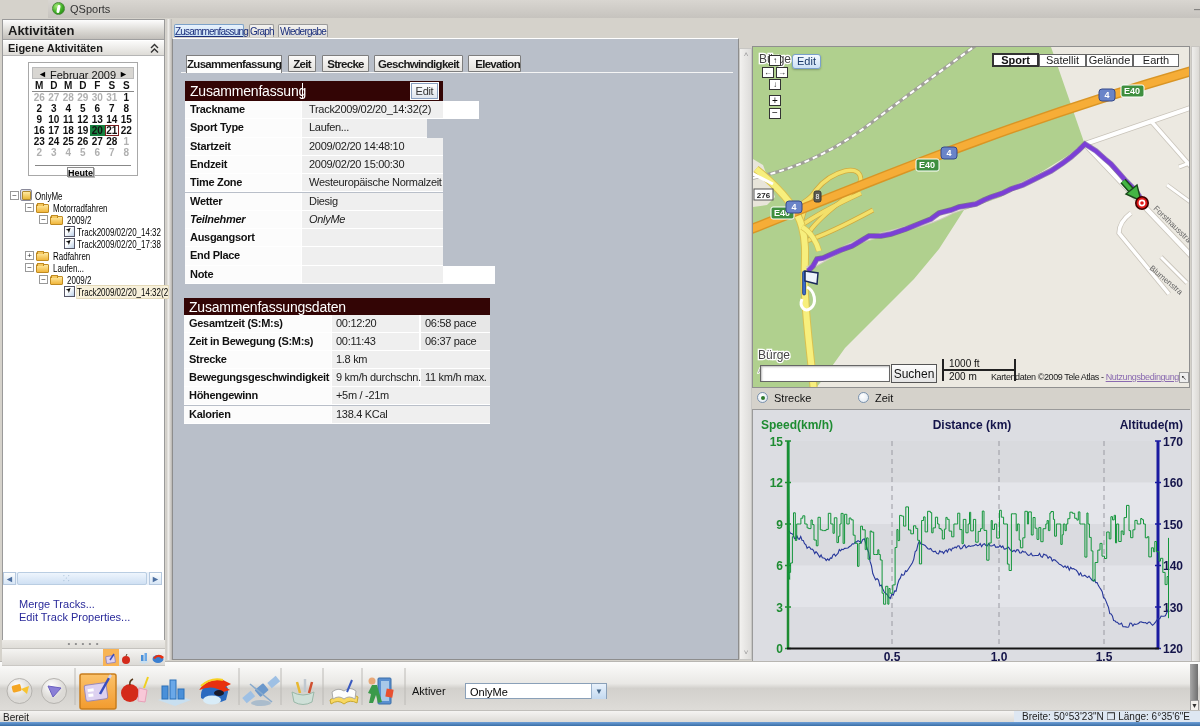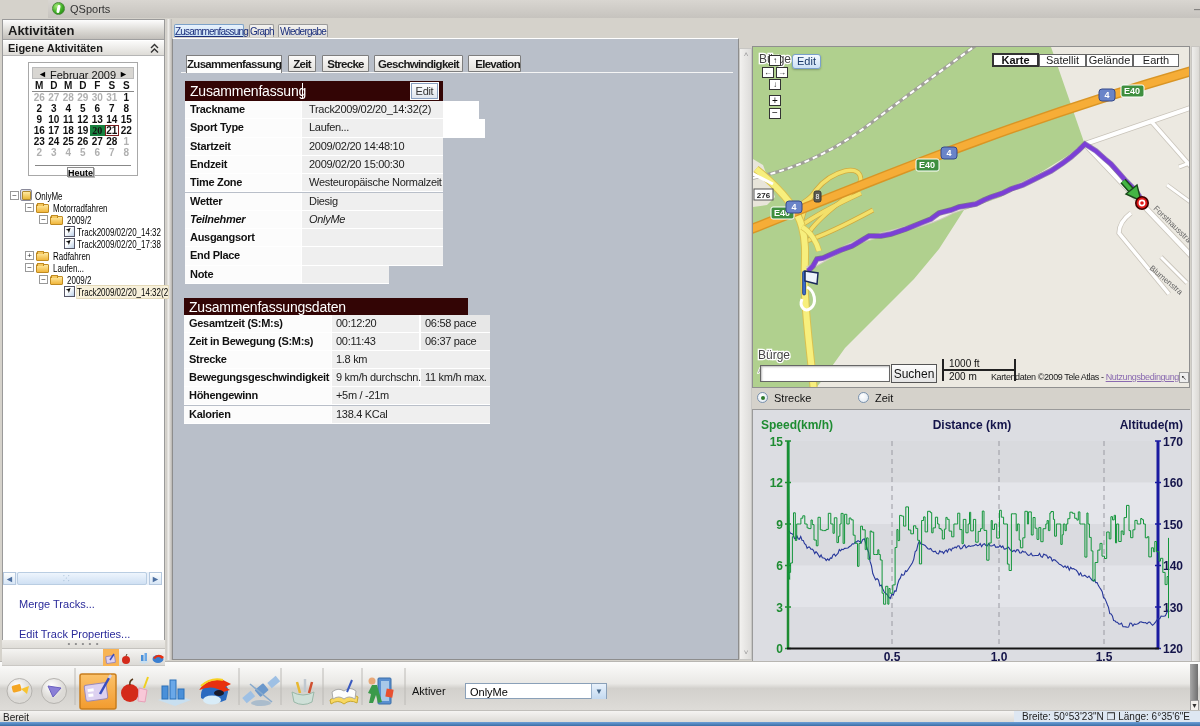--- a/index.html
+++ b/index.html
@@ -22,21 +22,21 @@
 #lp-sub .chev { position:absolute; right:5px; top:1px; font-size:10px; color:#333; letter-spacing:-1px;}
 
 
 #cal { left:28px; top:62px; width:110px; height:114px; border:1px solid #a8a8a8; background:#fff; font-size:11px;}
 #cal-head { position:absolute; left:3px; top:4px; width:102px; height:12px; background:#d8d6d2; border:1px solid #bbb; text-align:center; font-size:11px; color:#111; padding-top:1px;}
 #cal-head .arr { position:absolute; top:1px; font-size:9px; color:#000;}
 #cal table { position:absolute; left:3px; top:17px; border-collapse:collapse; }
 #cal td, #cal th { width:14.5px; height:10.2px; text-align:center; font-size:10px; padding:0; font-weight:bold; color:#111;}
 #cal th { border-bottom:1px solid #888; font-weight:bold;}
 #cal td.gray { color:#b0b0b0; }
-#cal td.sel { background:#15803d;font-family:Liberation Serif, serif; }
+#cal td.sel { background:#15803d; }
 #cal td.today { outline:1px solid #7a2020; outline-offset:-1px;}
 #cal .bline { position:absolute; left:6px; right:6px; top:102px; border-top:1px solid #888;}
 #heute { position:absolute; left:38px; top:104px; width:27px; height:10px; background:linear-gradient(#fefefe,#dcdcdc); border:1px solid #8a8a8a; box-shadow:1px 1px 0 #bbb; font-size:9px; font-weight:bold; text-align:center; padding-top:0px;}
 
 
 #tree { left:3px; top:160px; width:159px; height:410px; font-size:10.5px; color:#000;}
 .trow { position:absolute; height:12px; white-space:nowrap;}
 .exp { position:absolute; width:9px; height:9px; border:1px solid #999; background:#fff; font-size:8px; line-height:7px; text-align:center; color:#333;}
 .folder { position:absolute; width:13px; height:9px; background:linear-gradient(#ffe9a0,#f0b63c); border:1px solid #c08a20; border-radius:1px;}
 .folder:before { content:""; position:absolute; left:0; top:-2px; width:5px; height:2px; background:#f5c85e; border-top:1px solid #c08a20; border-left:1px solid #c08a20; border-right:1px solid #c08a20; border-radius:1px 1px 0 0;}
@@ -238,21 +238,21 @@
 
 <div id="lp-hsb" class="abs">
   <div class="sbtn" style="left:0;">◄</div>
   <div class="sbtn" style="right:0;">►</div>
   <div class="thumb"></div>
   <div class="grip">⁙</div>
 </div>
 <div id="lp-links" class="abs">
   <div style="top:11px;">Merge Tracks...</div>
   <div style="top:25px;margin-top:36px;">Track entfernen</div>
-  <div style="top:41px;">Edit Track Properties...</div>
+  <div style="top:24px;">Edit Track Properties...</div>
 </div>
 <div id="lp-grip" class="abs">• • • • •</div>
 <div id="lp-strip" class="abs">
   <div style="position:absolute;left:101px;top:0;width:16px;height:17px;background:#f8b455;"></div>
   <svg width="163" height="18" style="position:absolute;left:0;top:0;">
     <rect x="104" y="7" width="9" height="7" rx="1" fill="#ddd1f0" stroke="#9a8ab8" transform="rotate(-8 108 10)"></rect>
     <line x1="112" y1="5" x2="108" y2="11" stroke="#3a4ec0" stroke-width="1.5"></line>
     <circle cx="124" cy="11" r="4" fill="#d42a1a"></circle>
       <line x1="124" y1="7" x2="125" y2="5" stroke="#5a3a1a"></line>
     <polygon points="137,13 142,11 147,13 142,15" fill="#c8dff0"></polygon>
@@ -279,21 +279,21 @@
   </div>
   <div id="subtab-underline"></div>
   <div id="table1" class="dtable" style="left:12px; top:42px; width:258px;">
     <div class="thead" style="width:258px; height:20px;">Zusammenfassung</div>
     <div style="position:absolute; left:117px; top:2px; width:1px; height:16px; background:#fff;"></div>
     <div id="editbtn" style="left:226px; top:2px;">Edit</div>
     <div class="trowd" style="left:0; top:20.0px; width:294px; height:18.3px;">
         <div class="lcell" style="left:0; top:0; width:116px; height:17.3px;">Trackname</div>
         <div class="vcell" style="left:117px; top:0; width:141px; height:17.3px;">Track2009/02/20_14:32(2)</div>
       </div>
-    <div class="trowd" style="left:0; top:38.3px; width:300px; height:18.3px;">
+    <div class="trowd" style="left:0; top:38.3px; width:242px; height:18.3px;">
         <div class="lcell" style="left:0; top:0; width:116px; height:17.3px;">Sport Type</div>
         <div class="vcell" style="left:117px; top:0; width:141px; height:17.3px;">Laufen...</div>
       </div>
     <div class="trowd" style="left:0; top:56.6px; width:258px; height:18.3px;">
         <div class="lcell" style="left:0; top:0; width:116px; height:17.3px;">Startzeit</div>
         <div class="vcell" style="left:117px; top:0; width:141px; height:17.3px;">2009/02/20 14:48:10</div>
       </div>
     <div class="trowd" style="left:0; top:74.9px; width:258px; height:18.3px;">
         <div class="lcell" style="left:0; top:0; width:116px; height:17.3px;">Endzeit</div>
         <div class="vcell" style="left:117px; top:0; width:141px; height:17.3px;">2009/02/20 15:00:30</div>
@@ -311,27 +311,27 @@
         <div class="vcell" style="left:117px; top:0; width:141px; height:17.3px;">OnlyMe</div>
       </div>
     <div class="trowd" style="left:0; top:148.1px; width:258px; height:18.3px;">
         <div class="lcell" style="left:0; top:0; width:116px; height:17.3px;">Ausgangsort</div>
         <div class="vcell" style="left:117px; top:0; width:141px; height:17.3px;"></div>
       </div>
     <div class="trowd" style="left:0; top:166.4px; width:258px; height:18.3px;">
         <div class="lcell" style="left:0; top:0; width:116px; height:17.3px;">End Place</div>
         <div class="vcell" style="left:117px; top:0; width:141px; height:17.3px;"></div>
       </div>
-    <div class="trowd" style="left:0; top:184.7px; width:204px; height:18.3px;">
+    <div class="trowd" style="left:0; top:184.7px; width:310px; height:18.3px;">
         <div class="lcell" style="left:0; top:0; width:116px; height:17.3px;">Note</div>
         <div class="vcell" style="left:117px; top:0; width:141px; height:17.3px;"></div>
       </div>
   </div>
   <div id="table2" class="dtable" style="left:11px; top:259px; width:306px;">
-    <div class="thead" style="width:284px; height:17px; font-size:14px; padding-top:1px;">Zusammenfassungsdaten</div>
+    <div class="thead" style="width:306px; height:17px; font-size:14px; padding-top:1px;">Zusammenfassungsdaten</div>
     <div class="trowd" style="left:0; top:17.0px; width:306px; height:18.1px;">
         <div class="lcell" style="left:0; top:0; width:147px; height:17.1px;">Gesamtzeit (S:M:s)</div>
         <div class="vcell" style="left:148px; top:0; width:87px; height:17.1px;">00:12:20</div>
         <div class="vcell" style="left:237px; top:0; width:69px; height:17.1px; background:#e7e7e7; padding-left:4px;">06:58 pace</div>
       </div>
     <div class="trowd" style="left:0; top:35.1px; width:306px; height:18.1px;">
         <div class="lcell" style="left:0; top:0; width:147px; height:17.1px;">Zeit in Bewegung (S:M:s)</div>
         <div class="vcell" style="left:148px; top:0; width:87px; height:17.1px;">00:11:43</div>
         <div class="vcell" style="left:237px; top:0; width:69px; height:17.1px; background:#e7e7e7; padding-left:4px;">06:37 pace</div>
       </div>
@@ -436,21 +436,21 @@
 <polygon points="52,224 65,226 64,237 52,234" fill="#eef4fb" stroke="#1a2a5a" stroke-width="1.5"></polygon>
 </svg>
 <div style="position:absolute;left:0;top:0;width:438px;height:342px;font-family:'Liberation Sans',sans-serif;">
  <div style="position:absolute;left:16px;top:8px;width:12px;height:11px;background:#fff;border:1.5px solid #333;font-size:8px;text-align:center;line-height:10px;color:#222;">↑</div>
  <div style="position:absolute;left:9px;top:20px;width:12px;height:11px;background:#fff;border:1.5px solid #333;font-size:8px;text-align:center;line-height:10px;color:#222;">←</div>
  <div style="position:absolute;left:23px;top:20px;width:12px;height:11px;background:#fff;border:1.5px solid #333;font-size:8px;text-align:center;line-height:10px;color:#222;">→</div>
  <div style="position:absolute;left:16px;top:32px;width:12px;height:11px;background:#fff;border:1.5px solid #333;font-size:8px;text-align:center;line-height:10px;color:#222;">↓</div>
  <div style="position:absolute;left:16px;top:48px;width:12px;height:11px;background:#fff;border:1.5px solid #333;font-size:10px;text-align:center;line-height:9px;color:#111;">+</div>
  <div style="position:absolute;left:16px;top:61px;width:12px;height:11px;background:#fff;border:1.5px solid #333;font-size:10px;text-align:center;line-height:8px;color:#111;">−</div>
  <div style="position:absolute;left:39px;top:7px;width:29px;height:15px;background:linear-gradient(#f5faff,#cce0f5);border:1px solid #7aa0cc;border-radius:3px;box-shadow:0 1px 2px rgba(0,0,0,.25);font-size:11px;color:#1a3a6a;text-align:center;padding-top:0px;">Edit</div>
- <div style="position:absolute;left:239px;top:6px;width:47px;height:14px;background:#fff;border:2px solid #333;font-size:11px;font-weight:bold;color:#111;text-align:center;line-height:11px;z-index:3;">Karte</div>
+ <div style="position:absolute;left:239px;top:6px;width:47px;height:14px;background:#fff;border:2px solid #333;font-size:11px;font-weight:bold;color:#111;text-align:center;line-height:11px;z-index:3;">Sport</div>
  <div style="position:absolute;left:286px;top:7px;width:47px;height:13px;background:#fff;border:1px solid #666;font-size:11px;color:#222;text-align:center;line-height:11px;">Satellit</div>
  <div style="position:absolute;left:333px;top:7px;width:47px;height:13px;background:#fff;border:1px solid #666;font-size:11px;color:#222;text-align:center;line-height:11px;">Gelände</div>
  <div style="position:absolute;left:380px;top:7px;width:46px;height:13px;background:#fff;border:1px solid #666;font-size:11px;color:#222;text-align:center;line-height:11px;">Earth</div>
  <div style="position:absolute;left:7px;top:318px;width:130px;height:17px;background:#fff;border:1px solid #666;box-shadow:inset 1px 1px 2px #bbb;"></div>
  <div style="position:absolute;left:138px;top:317px;width:46px;height:19px;background:linear-gradient(#fdfdfd,#e4e4e4);border:1px solid #555;font-size:12px;color:#111;text-align:center;padding-top:2px;">Suchen</div>
  <svg width="80" height="26" style="position:absolute;left:188px;top:310px;">
    <path d="M 2,2 L 2,24 M 2,13 L 74,13 M 74,2 L 74,24" stroke="#222" stroke-width="2" fill="none"></path>
  </svg>
  <div style="position:absolute;left:196px;top:311px;font-size:10px;color:#111;">1000 ft</div>
  <div style="position:absolute;left:196px;top:324px;font-size:10px;color:#111;">200 m</div>

